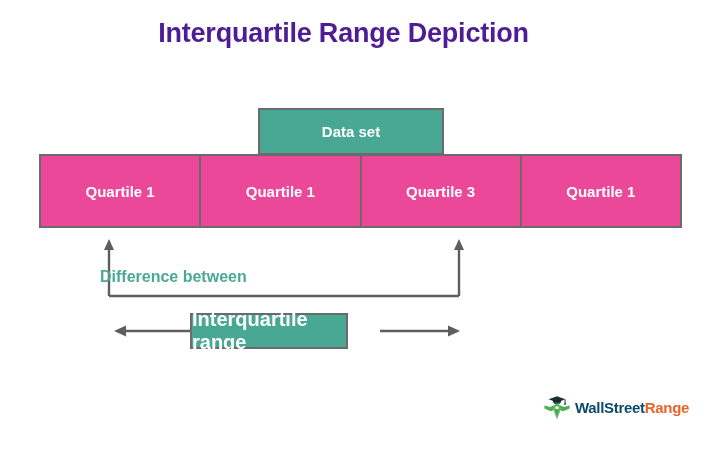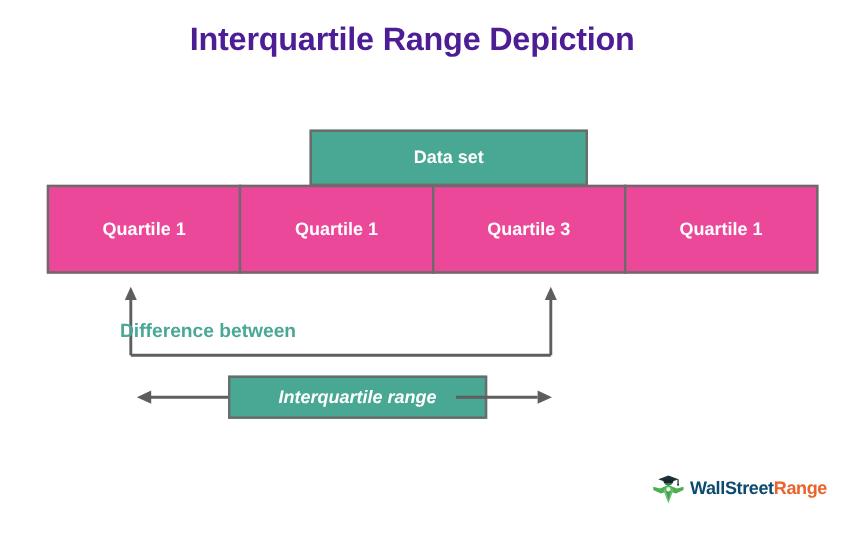--- a/index.html
+++ b/index.html
@@ -45,21 +45,21 @@
     justify-content: center;
     color: #ffffff;
     font-weight: bold;
     font-size: 15px;
   }
 
   
   .dataset-box {
     left: 258px;
     top: 108px;
-    width: 232px;
+    width: 186px;
     height: 47px;
     font-size: 15px;
   }
 
   
   .quartile-row {
     position: absolute;
     left: 39px;
     top: 154px;
     width: 643px;
@@ -102,24 +102,23 @@
     text-align: left;
     font-size: 16px;
     font-weight: bold;
     color: #4aa897;
   }
 
   
   .iqr-box {
     left: 190px;
     top: 313px;
-    width: 216px;
+    width: 158px;
     height: 36px;
-    font-size: 15px;
-    font-style: italic;
+    font-size: 20px;
   }
   .arrow-left, .arrow-right {
     position: absolute;
     top: 320px;
     height: 22px;
   }
   .arrow-left {
     left: 114px;
     width: 80px;
   }

